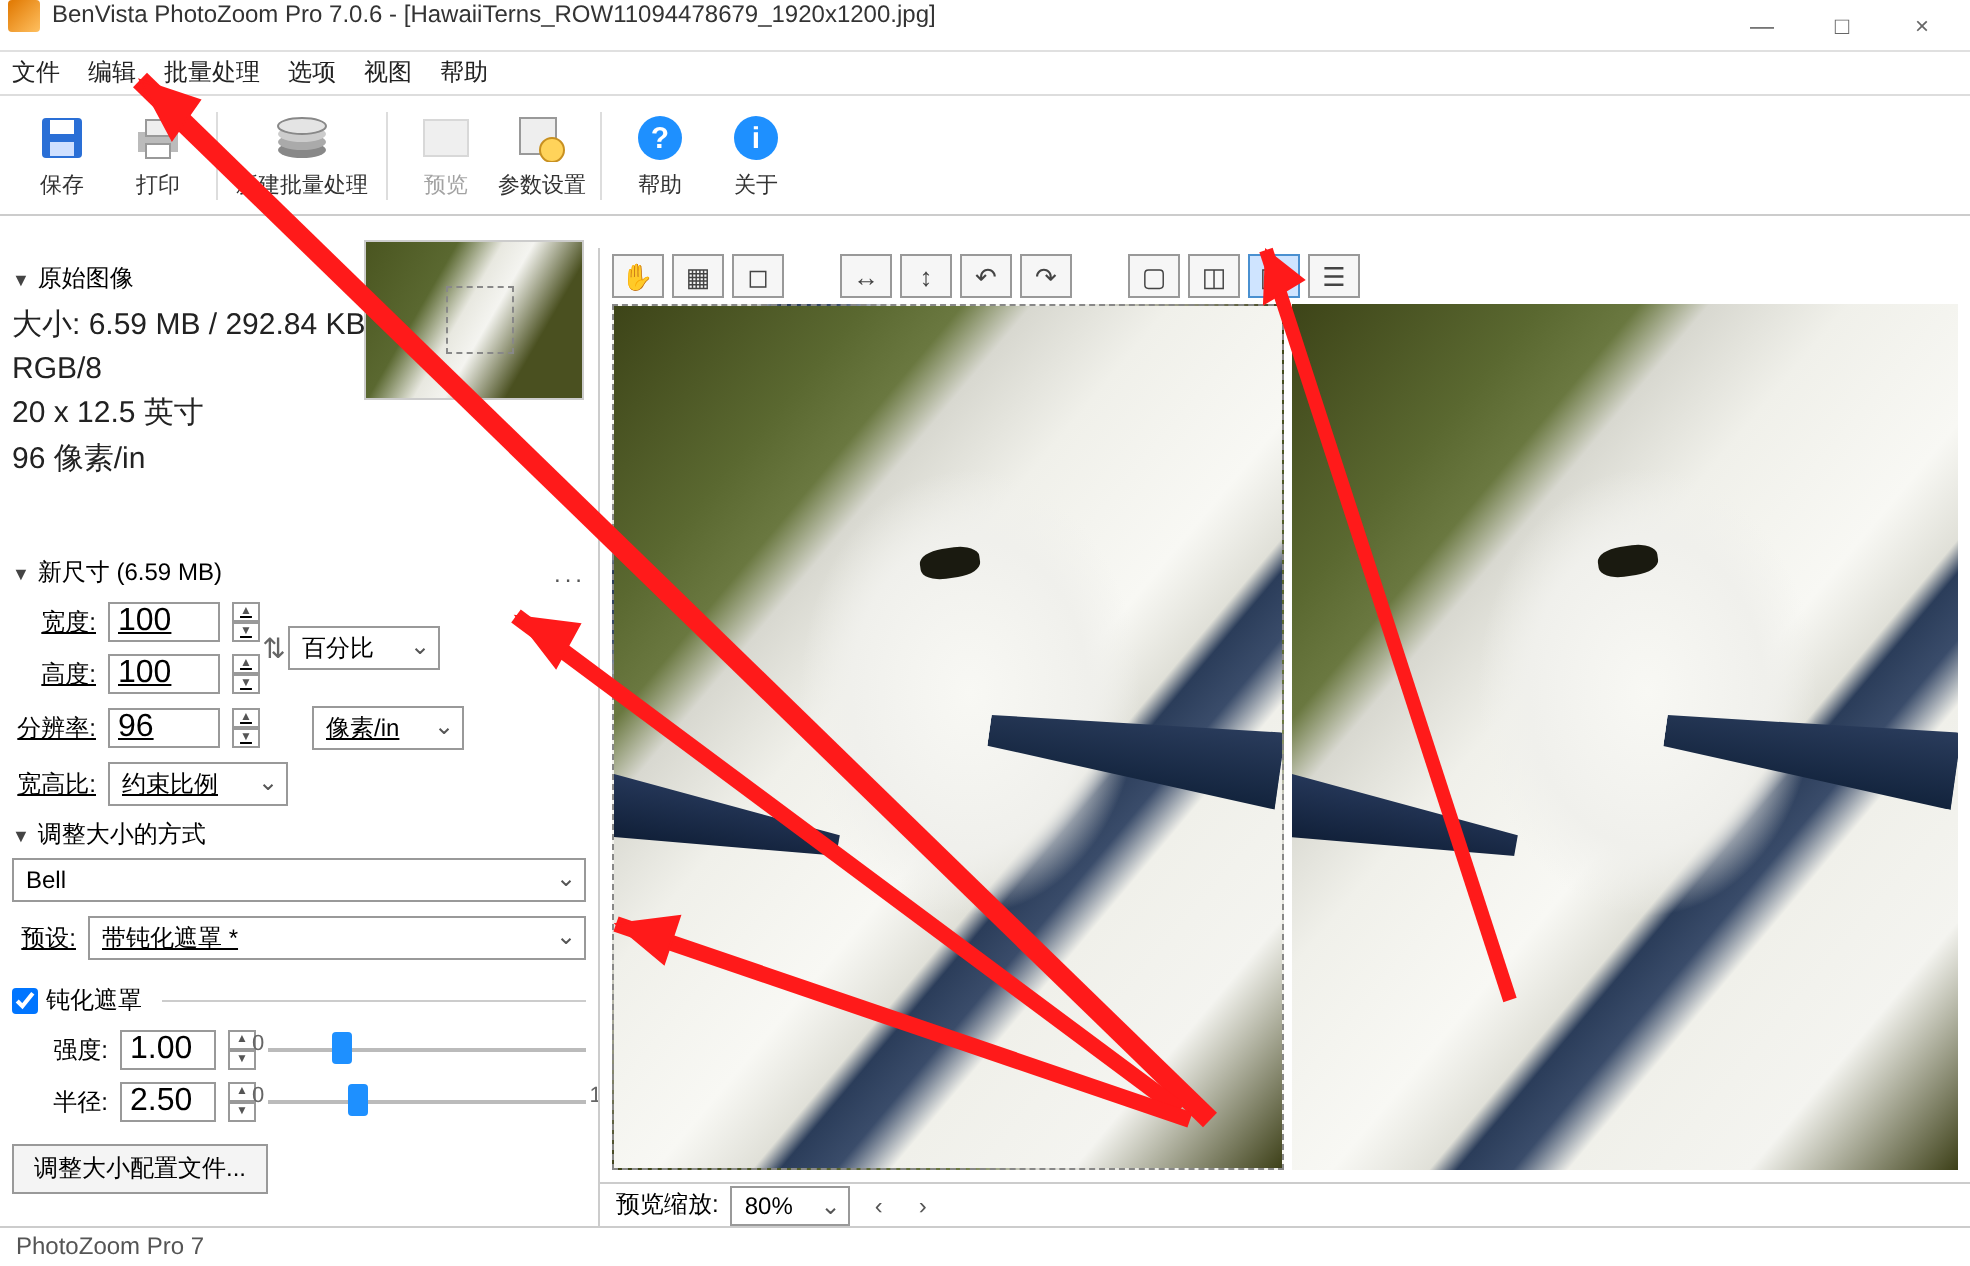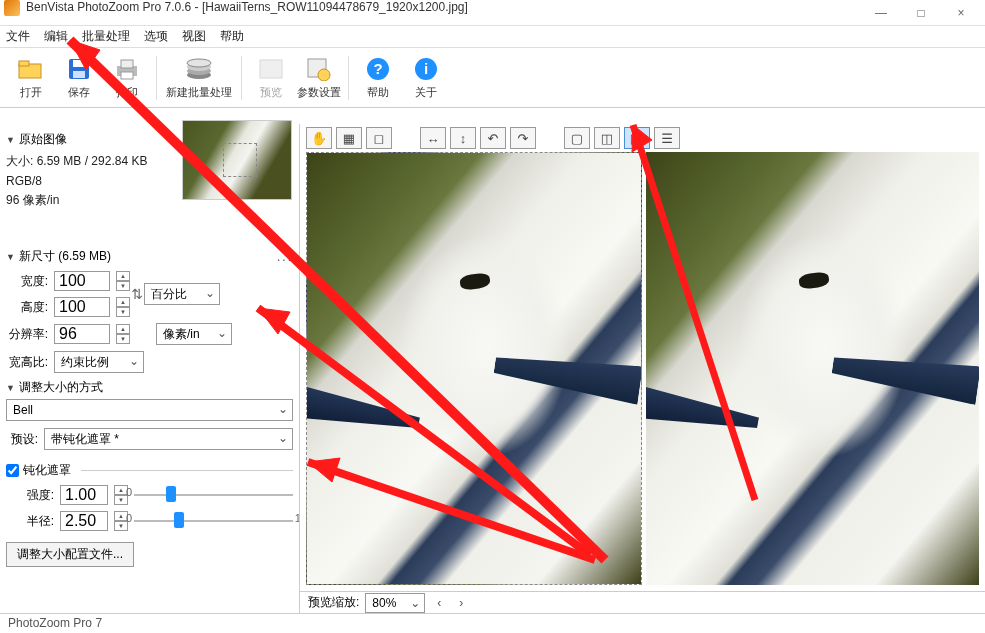--- a/index.html
+++ b/index.html
@@ -24,25 +24,25 @@
 
 
 .main { display: flex; height: calc(100% - 26px - 22px - 60px - 18px - 18px); margin-top: 16px; }
 .leftpanel { width: 300px; border-right: 1px solid #ccc; padding: 4px 6px; overflow: hidden; }
 .right { flex: 1; display: flex; flex-direction: column; }
 
 .section-hdr { font-size: 12px; color: #000; padding: 3px 0; display: flex; align-items: center; cursor: pointer; }
 .section-hdr::before { content: "▼"; font-size: 9px; margin-right: 4px; color: #444; }
 .section-hdr .dots { margin-left: auto; color: #555; letter-spacing: 2px; }
 
-.origrow { font-size: 12px; color: #222; padding: 2px 0; }
+.origrow { font-size: 15px; color: #222; padding: 2px 0; }
 .thumb { position: absolute; left: 182px; top: 120px; width: 110px; height: 80px; background: linear-gradient(120deg,#4a5520 0%,#5a6830 30%,#e8e8e0 45%,#f4f4f0 55%,#4a5020 75%); border: 1px solid #ccc; }
 .thumb .sel { position: absolute; left: 40px; top: 22px; width: 34px; height: 34px; border: 1px dashed #888; }
 
-.formrow { display: flex; align-items: center; gap: 6px; padding: 3px 0; font-size: 12px; }
+.formrow { display: flex; align-items: center; gap: 6px; padding: 3px 0; font-size: 12px; text-decoration: underline; }
 .formrow label { width: 42px; text-align: right; }
 .numinput { width: 56px; height: 20px; border: 1px solid #999; padding: 0 4px; font-size: 16px; }
 .spin { width: 14px; height: 20px; display: flex; flex-direction: column; }
 .spin span { flex: 1; border: 1px solid #999; font-size: 6px; display: flex; align-items:center; justify-content:center; color:#555; cursor:pointer; }
 .linkicon { width: 14px; height: 40px; display: flex; align-items: center; justify-content:center; color:#666; font-size:14px; }
 .combo { height: 22px; border: 1px solid #999; padding: 0 18px 0 6px; font-size: 12px; display: inline-flex; align-items: center; position: relative; background:#fff; cursor:pointer; }
 .combo::after { content: "⌄"; position: absolute; right: 4px; top: 2px; color:#555; font-size:12px; }
 
 .check { display: flex; align-items: center; gap: 4px; padding: 3px 0; font-size: 12px; }
 .check input { width: 13px; height: 13px; }
@@ -100,29 +100,20 @@
   <span>编辑</span>
   <span>批量处理</span>
   <span>选项</span>
   <span>视图</span>
   <span>帮助</span>
 </div>
 
 <div class="toolbar">
   <div class="tool">
     <div class="ticon">
-        <svg width="26" height="22">
-          <rect x="1" y="6" width="22" height="14" fill="#ffd35a" stroke="#c89020"></rect>
-          <rect x="1" y="3" width="10" height="5" fill="#ffd35a" stroke="#c89020"></rect>
-        </svg>
-      </div>
-    <span>打开</span>
-  </div>
-  <div class="tool">
-    <div class="ticon">
         <svg width="24" height="24">
           <rect x="2" y="2" width="20" height="20" fill="#2a6fd6" rx="2"></rect>
           <rect x="6" y="3" width="12" height="7" fill="#fff"></rect>
           <rect x="6" y="14" width="12" height="7" fill="#cfe0ff"></rect>
         </svg>
       </div>
     <span>保存</span>
   </div>
   <div class="tool">
     <div class="ticon">
@@ -187,20 +178,21 @@
 
 <div class="main">
   <div class="leftpanel">
 
     <div class="section-hdr">
       <span>原始图像</span>
       <span class="dots">...</span>
     </div>
     <div class="origrow">大小: 6.59 MB / 292.84 KB</div>
     <div class="origrow">RGB/8</div>
+    <div class="origrow">20 x 12.5 英寸</div>
     <div class="origrow">96 像素/in</div>
     <div class="thumb">
         <div class="sel"></div>
       </div>
 
     <div style="height:34px"></div>
     <div class="section-hdr">
       <span>新尺寸 (6.59 MB)</span>
       <span class="dots">...</span>
     </div>

